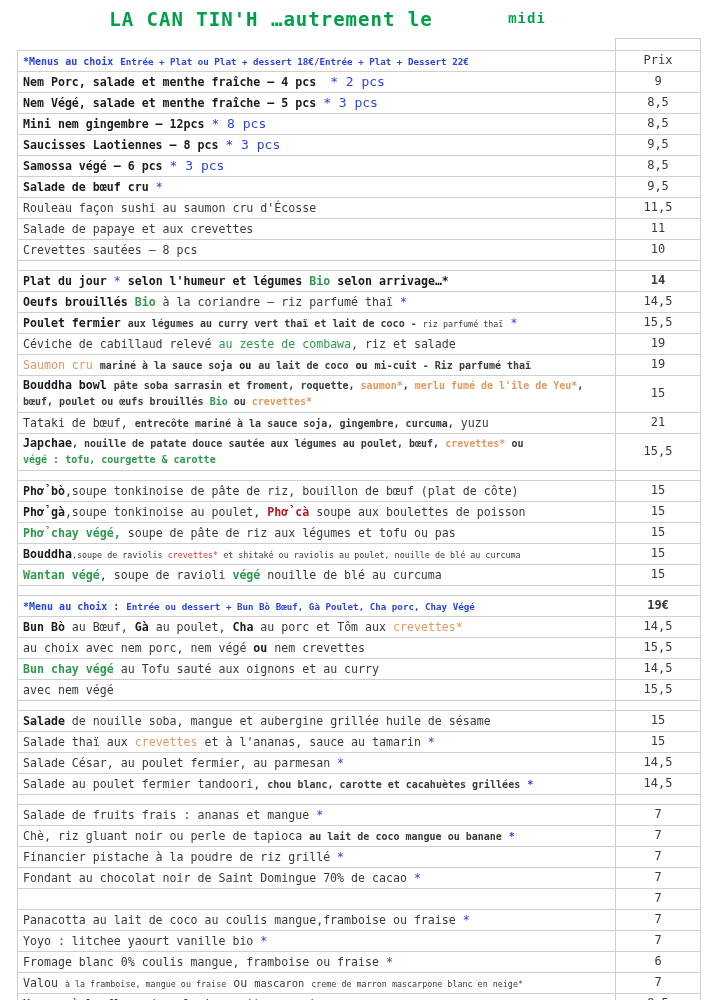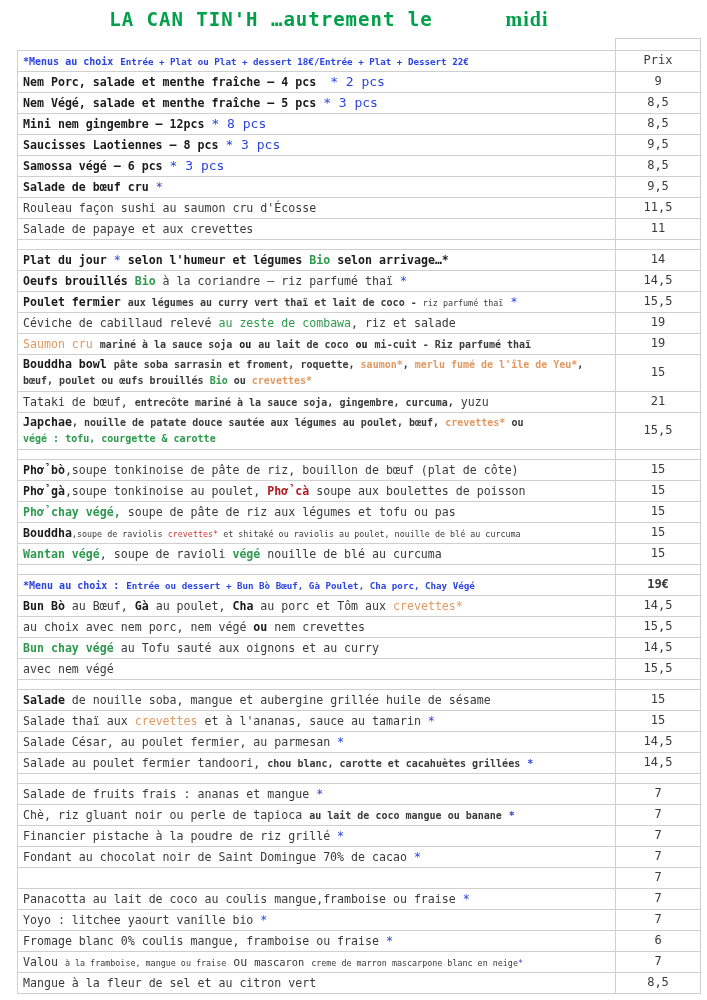--- a/index.html
+++ b/index.html
@@ -18,23 +18,23 @@
   }
   .title-main{
     flex:1 1 auto;text-align:center;
     color:#00a04a;font-weight:bold;font-size:19px;
     letter-spacing:1px;padding-left:60px;
     font-family:"DejaVu Sans Mono","Liberation Mono",monospace;
     white-space:nowrap;
   }
   .title-right{
     width:90px;text-align:center;
-    color:#00a04a;font-weight:bold;font-size:20px;
+    color:#00a04a;font-weight:bold;font-size:14px;
     letter-spacing:1px;
-    font-family:Liberation Serif, serif;
+    font-family:Liberation Mono, monospace;
   }
 
   
   table.menu{
     border-collapse:collapse;
     width:683px;margin-left:17px;
     table-layout:fixed;
   }
   table.menu col.c-desc{width:598px;}
   table.menu col.c-price{width:85px;}
@@ -74,21 +74,21 @@
   .greenn{color:#2e9a4e;}
   .orange{color:#e09a62;}
   .red{color:#cf3a3a;}
   .darkred{color:#b01a20;font-weight:bold;}
   .sm{font-size:10px;font-weight:bold;}
   .xsm{font-size:8.4px;}
   .md{font-size:10.4px;}
   .lg{font-size:13px;}
   .menuhead{color:#2b44e0;font-weight:bold;font-size:10px;}
   .menuhead-sm{color:#2b44e0;font-weight:bold;font-size:9.2px;}
-  .pricebold{font-weight:normal;}
+  .pricebold{font-weight:bold;}
   .priceblue{color:#2b44e0;font-weight:bold;font-size:11px;}
 </style>
 </head>
 <body>
 
 <div class="page">
 
   <div class="titlebar">
     <div class="title-main">LA CAN TIN'H …autrement le</div>
     <div class="title-right">midi</div>
@@ -139,20 +139,24 @@
         <td class="price">9,5</td>
       </tr>
       <tr class="row">
         <td class="desc">Rouleau façon sushi au saumon cru d'Écosse</td>
         <td class="price">11,5</td>
       </tr>
       <tr class="row">
         <td class="desc">Salade de papaye et aux crevettes</td>
         <td class="price">11</td>
       </tr>
+      <tr class="row">
+        <td class="desc">Crevettes sautées – 8 pcs</td>
+        <td class="price">10</td>
+      </tr>
 
       <tr class="spacer">
         <td></td>
         <td class="price"></td>
       </tr>
 
       <tr class="row">
         <td class="desc"><span class="b">Plat du jour</span> <span class="blue">*</span> <span class="b">selon l'humeur et légumes</span> <span class="green">Bio</span> <span class="b">selon arrivage…*</span></td>
         <td class="price pricebold">14</td>
       </tr>

